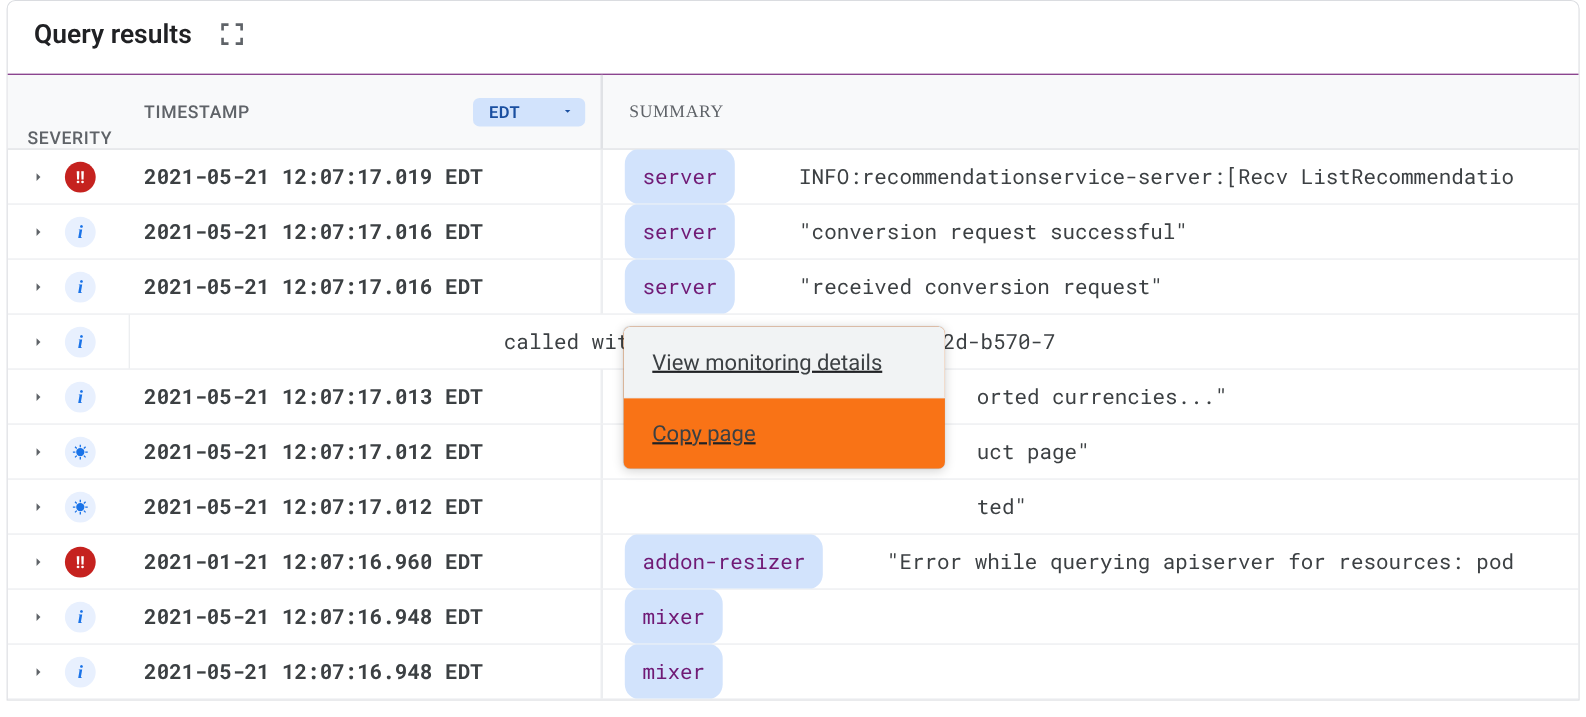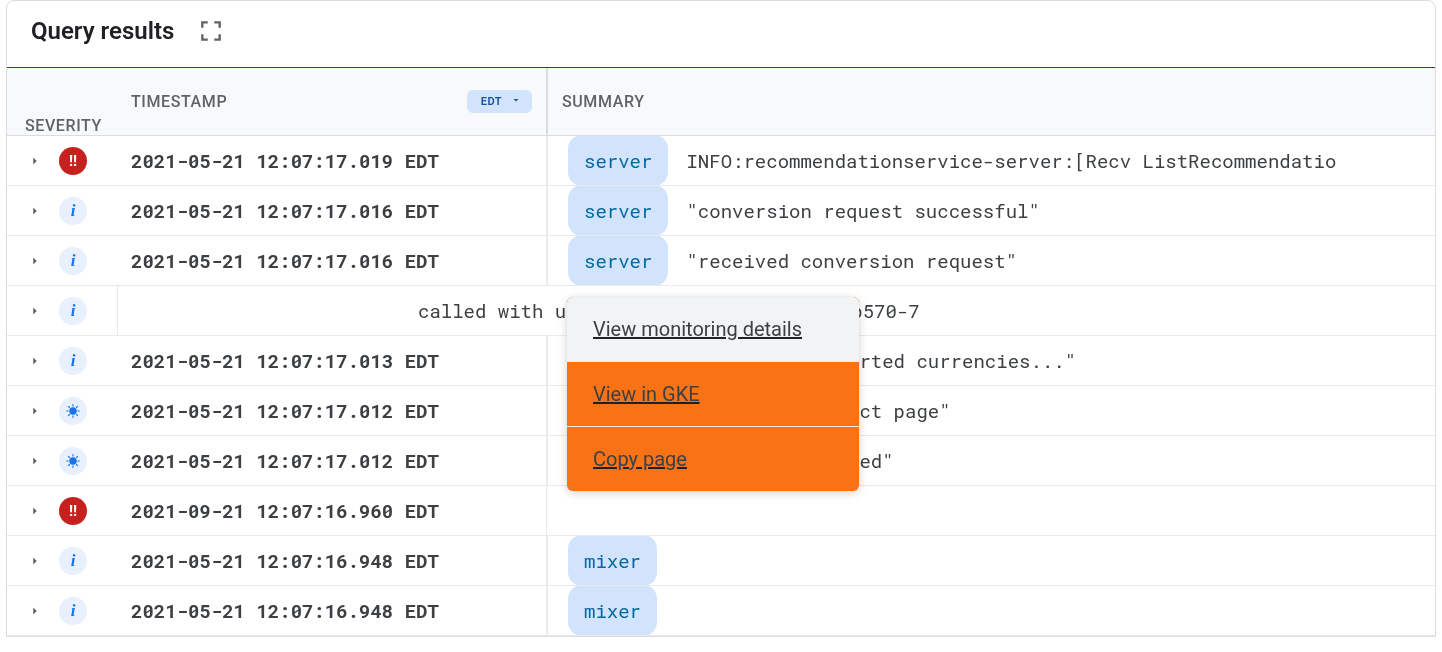--- a/index.html
+++ b/index.html
@@ -42,34 +42,35 @@
     border-top: 1px solid #701a75;
     border-bottom: 1px solid #dadce0;
     height: 69px;
     font-size: 16px;
     letter-spacing: 0.6px;
     color: #5f6368;
     font-weight: 500;
   }
   .col-severity { width: 110px; padding-left: 18px; }
   .col-timestamp { width: 430px; padding-left: 14px; display:flex; align-items:center; border-right: 1px solid #dadce0; height:100%; }
-  .col-summary { flex: 1; padding-left: 14px; border-left: 1px solid #dadce0; height:100%; display:flex; align-items:center; }
+  .col-summary { flex: 1; padding-left: 24px; border-left: 1px solid #dadce0; height:100%; display:flex; align-items:center;font-family:Liberation Serif, serif; }
   .tz-pill {
     margin-left: auto;
     margin-right: 14px;
     background: #d2e3fc;
     color: #1a4fa0;
     border-radius: 6px;
     padding: 4px 10px 4px 14px;
-    font-size: 11px;
+    font-size: 15px;
     letter-spacing: 0.5px;
     font-weight: 600;
     display: inline-flex;
     align-items: center;
     cursor: pointer;
+    gap: 29px;
   }
   .tz-pill .caret { margin-left: 8px; }
   .rows { }
   .row {
     display: flex;
     align-items: center;
     height: 50px;
     border-bottom: 1px solid #e8eaed;
     position: relative;
   }
@@ -123,28 +124,28 @@
     overflow: hidden;
     white-space: nowrap;
     font-family: "Roboto Mono", ui-monospace, Menlo, Consolas, monospace;
     font-size: 19px;
     color: #3c4043;
     border-left: 1px solid #e8eaed;
     height:100%;
   }
   .chip {
     background: #d2e3fc;
-    color: #0369a1;
+    color: #701a75;
     border-radius: 14px;
     padding: 13px 16px;
     font-family: "Roboto Mono", ui-monospace, Menlo, Consolas, monospace;
     font-size: 19px;
     cursor: pointer;
   }
-  .msg { overflow: hidden; text-overflow: clip; }
+  .msg { overflow: hidden; text-overflow: clip; margin-left: 40px; }
   .context-menu {
     position: absolute;
     left: 567px;
     top: 297px;
     width: 292px;
     background: #f97316;
     border-radius: 6px;
     box-shadow: 0 2px 10px rgba(0,0,0,0.18), 0 0 1px rgba(0,0,0,0.15);
     z-index: 10;
     overflow: hidden;
@@ -302,21 +303,25 @@
       </div>
       <div class="row">
         <div class="cell-severity">
           <span class="chevron">
             <svg width="14" height="14" viewBox="0 0 24 24" fill="#5f6368">
               <path d="M9 6l6 6-6 6z"></path>
             </svg>
           </span>
           <span class="sev-badge sev-error">!!</span>
         </div>
-        <div class="cell-timestamp">2021-09-21 12:07:16.960 EDT</div>
+        <div class="cell-timestamp">2021-01-21 12:07:16.960 EDT</div>
+        <div class="cell-summary">
+          <span class="chip">addon-resizer</span>
+          <span class="msg">"Error while querying apiserver for resources: pod</span>
+        </div>
       </div>
       <div class="row">
         <div class="cell-severity">
           <span class="chevron">
             <svg width="14" height="14" viewBox="0 0 24 24" fill="#5f6368">
               <path d="M9 6l6 6-6 6z"></path>
             </svg>
           </span>
           <span class="sev-badge sev-info">i</span>
         </div>
@@ -339,15 +344,14 @@
         <div class="cell-summary">
           <span class="chip">mixer</span>
           <span class="msg"></span>
         </div>
       </div>
     </div>
 </div>
 
 <div class="context-menu" id="ctx">
     <div class="menu-item hover">View monitoring details</div>
-    <div class="menu-item">View in GKE</div>
     <div class="menu-item">Copy page</div>
   </div>
 
 </body></html>

